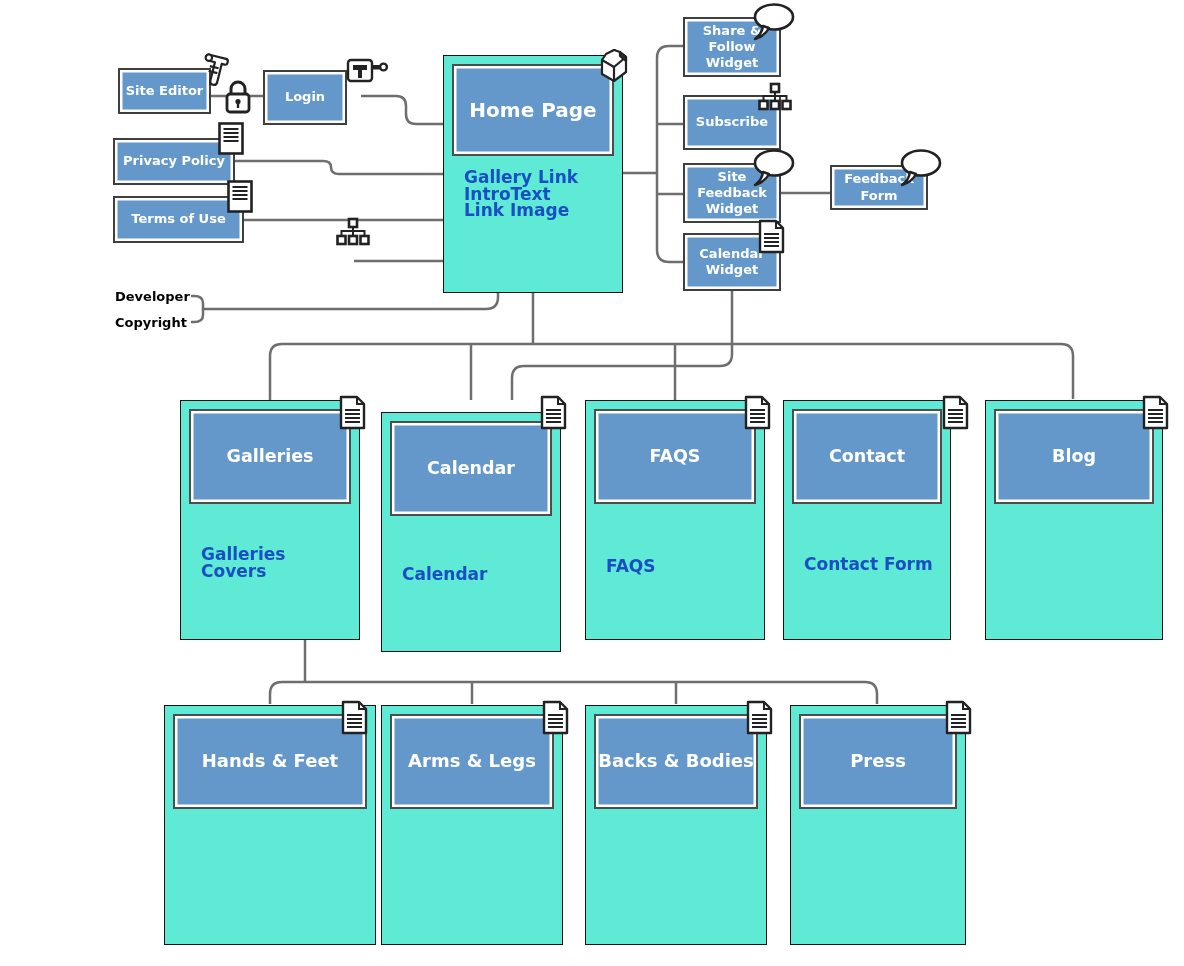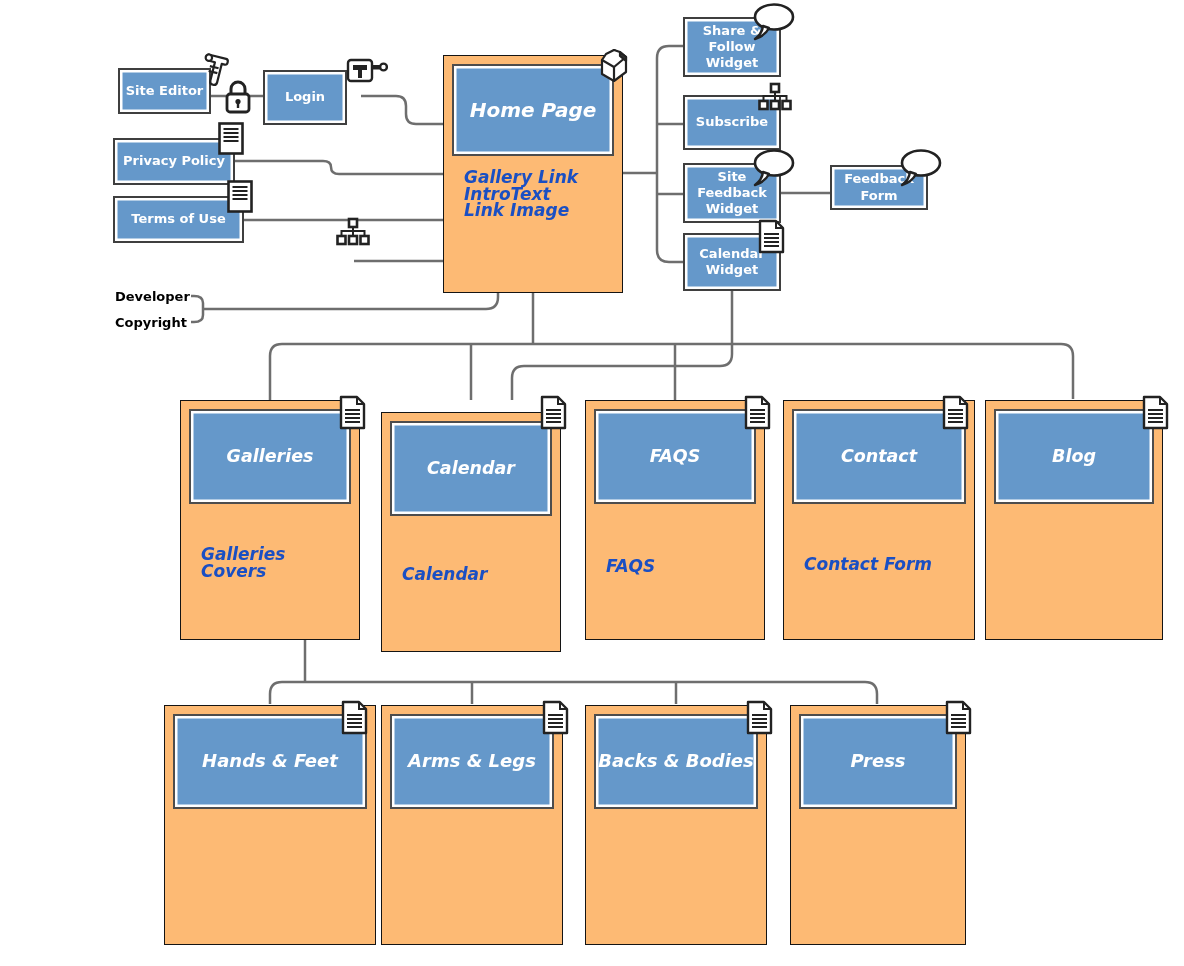--- a/index.html
+++ b/index.html
@@ -3,21 +3,21 @@
 <meta charset="utf-8">
 <style>
   html,body{margin:0;padding:0;background:#fff;}
   .canvas{position:relative;width:1184px;height:966px;background:#fff;overflow:hidden;
           font-family:"DejaVu Sans","Liberation Sans",sans-serif;}
   .wires{position:absolute;left:0;top:0;width:1184px;height:966px;}
   .wires path{fill:none;stroke:#6e6e6e;stroke-width:2.5;stroke-linejoin:round;}
   .node{position:absolute;display:flex;align-items:center;justify-content:center;text-align:center;
         background:#6598ca;border:2.5px solid #3f3f3f;box-shadow:inset 0 0 0 2.5px #fff;
         color:#fff;font-weight:bold;font-size:13px;line-height:1.25;padding:4px;box-sizing:border-box;}
-  .page{position:absolute;background:#fdba74;border:1.5px solid #141414;box-sizing:border-box;font-style:italic;}
+  .page{position:absolute;background:#5eead4;border:1.5px solid #141414;box-sizing:border-box;}
   .header{position:absolute;left:8px;right:8px;top:8px;height:95px;background:#6598ca;
           border:2.5px solid #4d4d4d;box-shadow:inset 0 0 0 2.5px #fff;display:flex;align-items:center;
           justify-content:center;text-align:center;color:#fff;font-weight:bold;font-size:17.5px;line-height:1.25;padding:2px;box-sizing:border-box;}
   .header.big{height:92px;font-size:20px;}
   .header.sub{font-size:18px;}
   .links{position:absolute;left:20px;right:8px;color:#1a4fc3;font-weight:bold;font-size:17px;line-height:16.5px;}
   .links div{cursor:pointer;}
   .icon{position:absolute;}
   .ann{position:absolute;font-weight:bold;font-size:13px;color:#000;white-space:nowrap;}
 </style>
@@ -98,21 +98,21 @@
     <div class="links" style="top:153px">
       <div>Calendar</div>
     </div>
   </div>
   <div class="page" style="left:585px;top:400px;width:180px;height:240px">
     <div class="header">FAQS</div>
     <div class="links" style="top:157px">
       <div>FAQS</div>
     </div>
   </div>
-  <div class="page" style="left:783px;top:400px;width:192px;height:240px">
+  <div class="page" style="left:783px;top:400px;width:168px;height:240px">
     <div class="header">Contact</div>
     <div class="links" style="top:155px">
       <div>Contact Form</div>
     </div>
   </div>
   <div class="page" style="left:985px;top:400px;width:178px;height:240px">
     <div class="header">Blog</div>
   </div>
 
   <div class="page" style="left:164px;top:705px;width:212px;height:240px">

